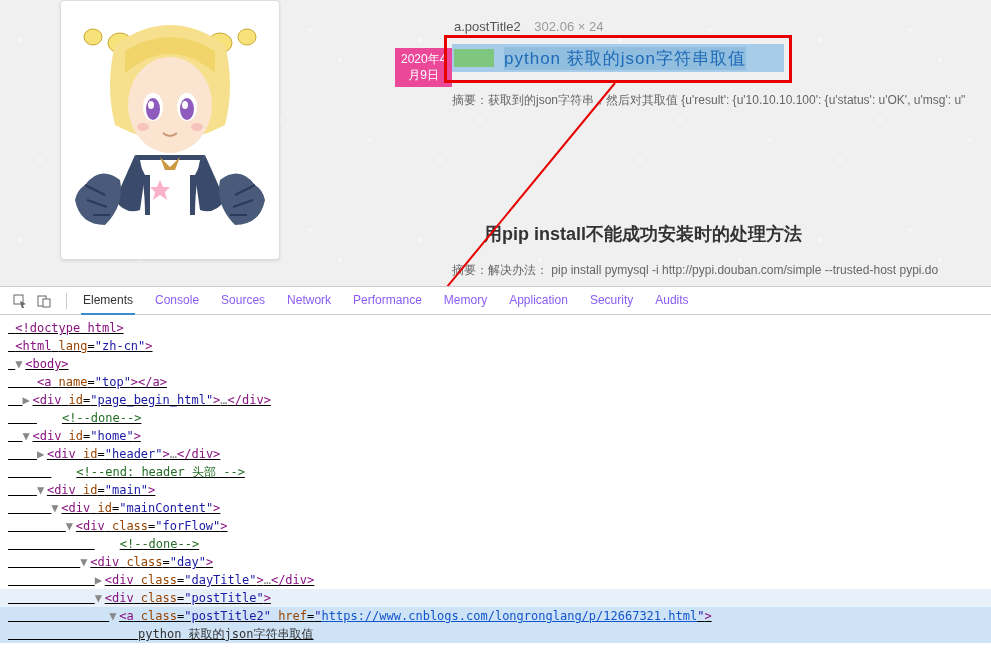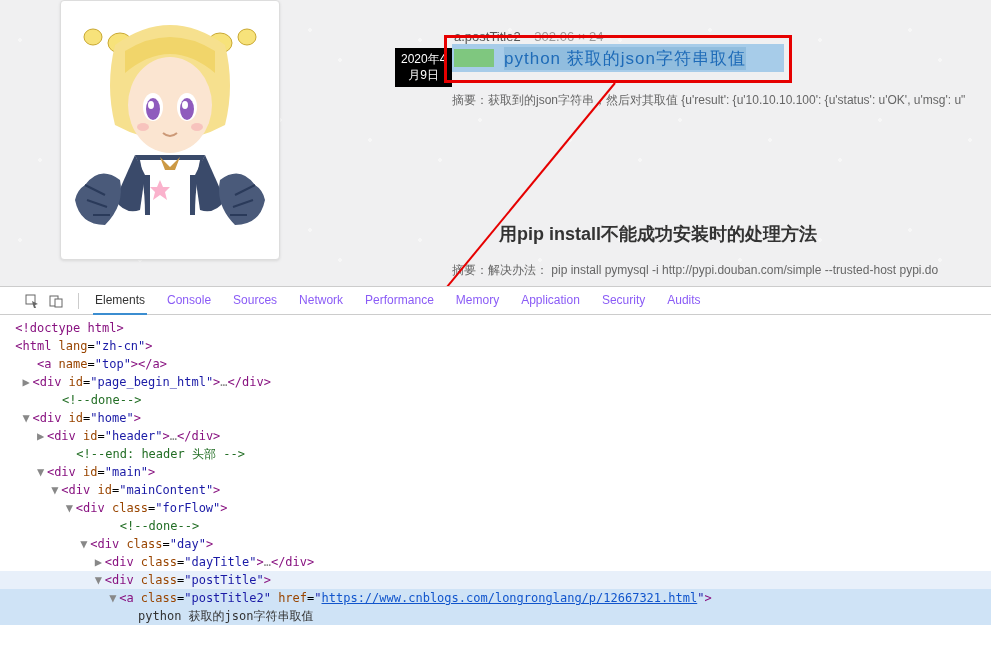--- a/index.html
+++ b/index.html
@@ -11,40 +11,40 @@
   radial-gradient(circle at 40% 60%, rgba(255,255,255,.9) 2px, transparent 2px),
   radial-gradient(circle at 70% 30%, rgba(255,255,255,.9) 2px, transparent 2px),
   radial-gradient(circle at 85% 70%, rgba(255,255,255,.9) 2px, transparent 2px),
   radial-gradient(circle at 20% 80%, rgba(255,255,255,.9) 2px, transparent 2px),
   radial-gradient(circle at 55% 15%, rgba(255,255,255,.9) 2px, transparent 2px);
   background-size: 200px 200px; opacity: .5; }
 .avatar-area { position: absolute; left: 60px; top: 0; width: 220px; height: 280px; }
 .avatar-frame { width: 220px; height: 260px; background: #fff; border: 1px solid #ddd; border-radius: 4px; box-shadow: 0 1px 3px rgba(0,0,0,.1); display: flex; align-items: center; justify-content: center; overflow: hidden; }
 .anime-char { width: 190px; height: 230px; position: relative; }
 .anime-char svg { width: 100%; height: 100%; }
-.date-badge { position: absolute; left: 395px; top: 48px; background: #000000; color: #fff; font-size: 12px; padding: 4px 6px; text-align: center; line-height: 1.3; }
-.selector-tooltip { position: absolute; left: 454px; top: 29px; font-size: 13px; color: #666; }
+.date-badge { position: absolute; left: 395px; top: 48px; background: #ec4899; color: #fff; font-size: 12px; padding: 4px 6px; text-align: center; line-height: 1.3; }
+.selector-tooltip { position: absolute; left: 454px; top: 19px; font-size: 13px; color: #666; }
 .selector-tooltip .sel-name { color: #555; }
 .selector-tooltip .sel-dim { color: #999; margin-left: 10px; }
 .highlight-box { position: absolute; left: 444px; top: 35px; width: 348px; height: 48px; border: 3px solid #e60000; }
 .post-title { position: absolute; left: 452px; top: 44px; width: 332px; height: 28px; background: #a7cce9; display: flex; align-items: center; }
 .post-title .green-block { width: 40px; height: 18px; background: #7fc77f; margin-left: 2px; }
 .post-title .title-text { color: #1e6bb8; font-size: 17px; font-weight: 500; margin-left: 10px; letter-spacing: 1px; background: rgba(112,167,206,.4); }
 .excerpt { position: absolute; left: 452px; top: 92px; font-size: 12px; color: #666; white-space: nowrap; }
-.post2-title { position: absolute; left: 499px; top: 222px; font-size: 18px; font-weight: bold; color: #333; }
+.post2-title { position: absolute; left: 484px; top: 222px; font-size: 18px; font-weight: bold; color: #333; }
 .excerpt2 { position: absolute; left: 452px; top: 262px; font-size: 12px; color: #666; white-space: nowrap; }
 .arrow-line { position: absolute; left: 0; top: 0; pointer-events: none; }
 
 .devtools { height: 369px; display: flex; flex-direction: column; }
-.dt-toolbar { height: 28px; border-bottom: 1px solid #ccc; display: flex; align-items: center; padding: 0 24px; font-size: 12px; color: #666; }
+.dt-toolbar { height: 28px; border-bottom: 1px solid #ccc; display: flex; align-items: center; padding: 0 12px; font-size: 12px; color: #666; }
 .dt-icon { width: 16px; height: 16px; margin-right: 8px; cursor: pointer; display: inline-flex; align-items: center; justify-content: center; }
 .dt-tabs { display: flex; gap: 18px; margin-left: 8px; }
 .dt-tab { padding: 6px 2px; cursor: pointer; color: #8b5cf6; }
 .dt-tab.active { color: #333; border-bottom: 2px solid #3b8dd0; }
-.dt-content { flex: 1; overflow: auto; font-family: Consolas, Menlo, monospace; font-size: 12px; padding: 4px 0; line-height: 1.5; }
+.dt-content { flex: 1; overflow: auto; font-family: Consolas, Menlo, monospace; font-size: 12px; padding: 4px 0; line-height: 1.5; text-decoration: underline; }
 .dom-line { white-space: pre; padding: 0 8px; }
 .dom-line.sel { background: #cfe3f6; }
 .dom-line.sel2 { background: #e8f0fa; }
 .dom-line .arrow { color: #888; display: inline-block; width: 10px; }
 .dom-line .tag { color: #881280; }
 .dom-line .attr-name { color: #994500; }
 .dom-line .attr-val { color: #1a1aa6; }
 .dom-line .text { color: #333; }
 .dom-line .comment { color: #236e25; margin-left: 25px; }
 .dom-line .dots { color: #888; }
@@ -144,20 +144,21 @@
       <span class="dt-tab">Memory</span>
       <span class="dt-tab">Application</span>
       <span class="dt-tab">Security</span>
       <span class="dt-tab">Audits</span>
     </div>
   </div>
 
   <div class="dt-content">
     <div class="dom-line"> <span class="tag">&lt;!doctype html&gt;</span></div>
     <div class="dom-line"> <span class="tag">&lt;html</span> <span class="attr-name">lang</span>=<span class="attr-val">"zh-cn"</span><span class="tag">&gt;</span></div>
+    <div class="dom-line"> <span class="arrow">▼</span><span class="tag">&lt;body&gt;</span></div>
     <div class="dom-line">    <span class="tag">&lt;a</span> <span class="attr-name">name</span>=<span class="attr-val">"top"</span><span class="tag">&gt;&lt;/a&gt;</span></div>
     <div class="dom-line">  <span class="arrow">▶</span><span class="tag">&lt;div</span> <span class="attr-name">id</span>=<span class="attr-val">"page_begin_html"</span><span class="tag">&gt;</span><span class="dots">…</span><span class="tag">&lt;/div&gt;</span></div>
     <div class="dom-line">    <span class="comment">&lt;!--done--&gt;</span></div>
     <div class="dom-line">  <span class="arrow">▼</span><span class="tag">&lt;div</span> <span class="attr-name">id</span>=<span class="attr-val">"home"</span><span class="tag">&gt;</span></div>
     <div class="dom-line">    <span class="arrow">▶</span><span class="tag">&lt;div</span> <span class="attr-name">id</span>=<span class="attr-val">"header"</span><span class="tag">&gt;</span><span class="dots">…</span><span class="tag">&lt;/div&gt;</span></div>
     <div class="dom-line">      <span class="comment">&lt;!--end: header 头部 --&gt;</span></div>
     <div class="dom-line">    <span class="arrow">▼</span><span class="tag">&lt;div</span> <span class="attr-name">id</span>=<span class="attr-val">"main"</span><span class="tag">&gt;</span></div>
     <div class="dom-line">      <span class="arrow">▼</span><span class="tag">&lt;div</span> <span class="attr-name">id</span>=<span class="attr-val">"mainContent"</span><span class="tag">&gt;</span></div>
     <div class="dom-line">        <span class="arrow">▼</span><span class="tag">&lt;div</span> <span class="attr-name">class</span>=<span class="attr-val">"forFlow"</span><span class="tag">&gt;</span></div>
     <div class="dom-line">            <span class="comment">&lt;!--done--&gt;</span></div>

